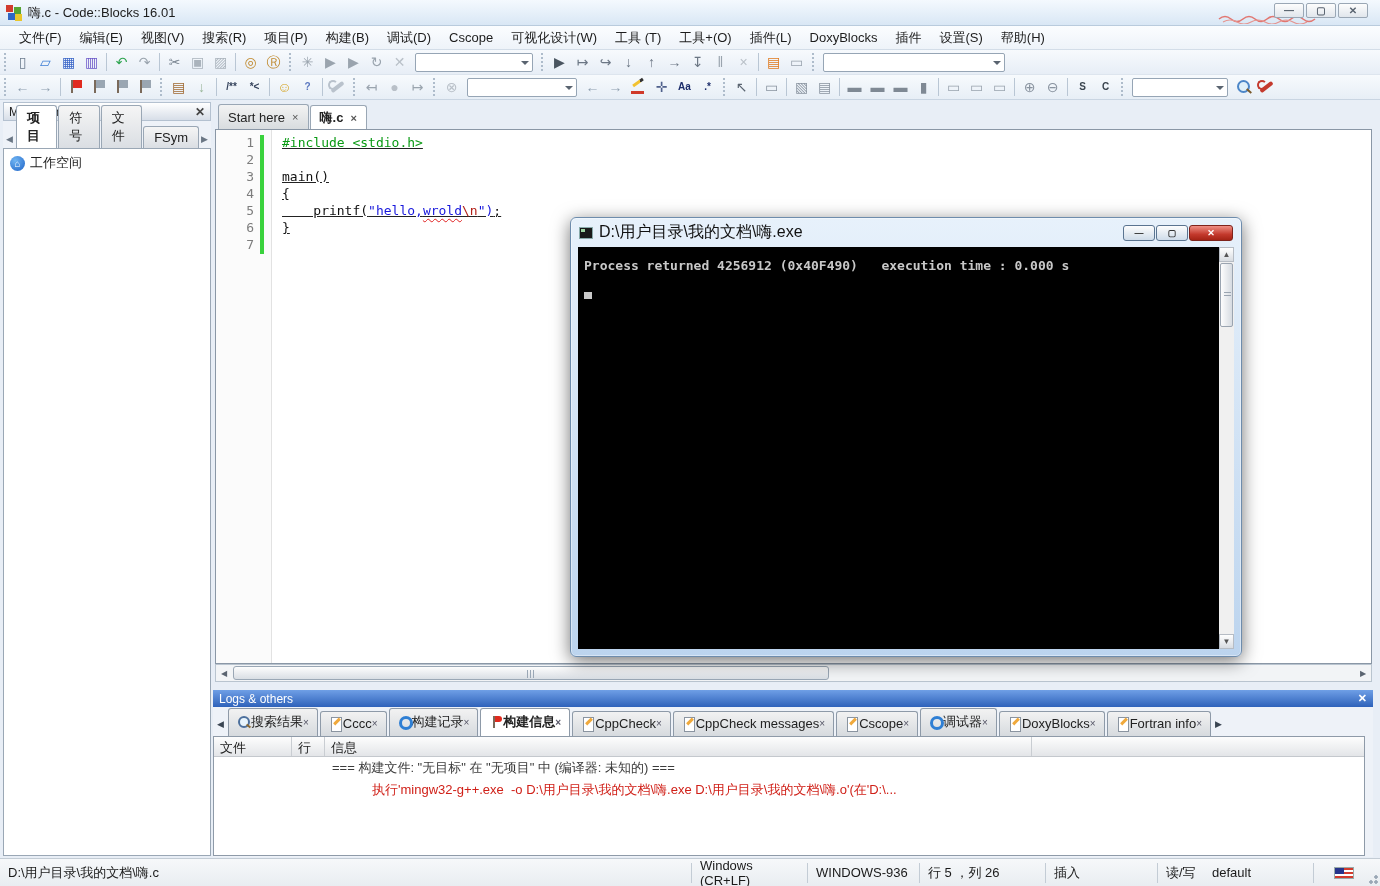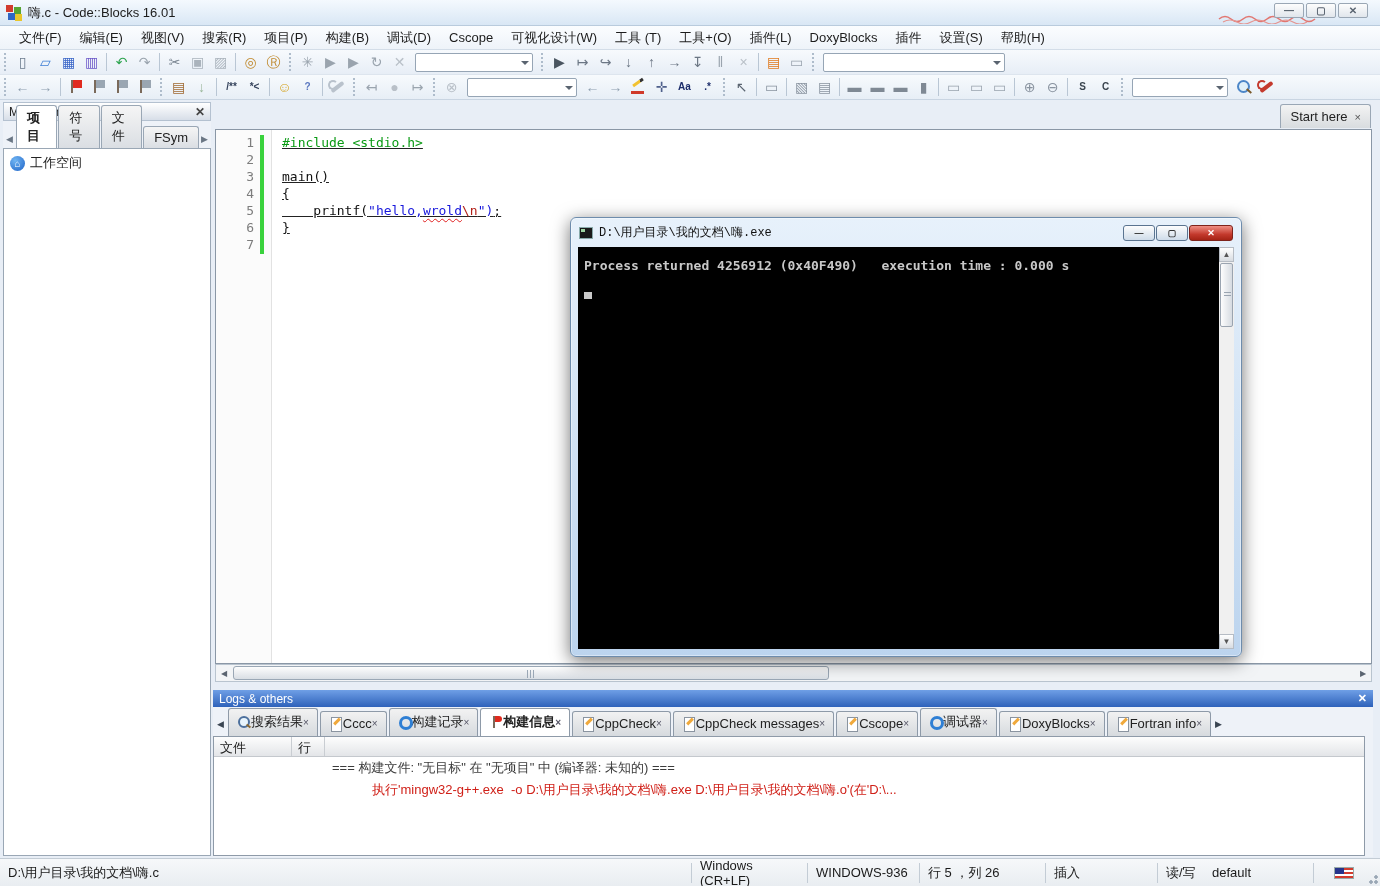--- a/index.html
+++ b/index.html
@@ -65,21 +65,21 @@
     background:linear-gradient(#f5f5f5,#dadee3); margin-right:1px; color:#222; }
   .mtab.active { background:#fff; font-weight:bold; position:relative; top:1px; padding-bottom:4px; }
   .mtab-scroll { font-size:9px; color:#6a7684; padding:0 3px 4px 1px; }
   #mgmt-body { position:absolute; left:0; right:0; top:46px; bottom:0; background:#fff; border:1px solid #9aa7b5; padding:5px 6px; }
   #ws-item { display:flex; align-items:center; gap:5px; }
   #ws-icon { width:15px; height:15px; border-radius:50%; background:radial-gradient(circle at 35% 30%,#6fb4f2,#1f64c8); color:#fff;
     display:flex; align-items:center; justify-content:center; font-size:10px; }
 
   
   #editor { position:absolute; left:215px; top:104px; width:1157px; height:578px; }
-  #editor-tabs { height:25px; display:flex; align-items:flex-end; padding-left:3px;flex-direction:column; }
+  #editor-tabs { height:25px; display:flex; padding-left:3px; }
   .etab { display:flex; align-items:center; gap:7px; padding:4px 9px; border:1px solid #9aa7b5; border-bottom:none;
     border-radius:3px 3px 0 0; background:linear-gradient(#f3f3f3,#d8dcdf); margin-right:1px; font-size:13px; }
   .etab.active { background:#fff; font-weight:bold; position:relative; top:1px; padding-bottom:5px; }
   .etab .closex { font-size:11px; color:#555; }
   #editor-surface { position:absolute; left:0; right:0; top:25px; bottom:18px; background:#fff; border:1px solid #8a97a6; display:flex; }
   #gutter { width:56px; background:#fbfbfb; border-right:1px solid #e2e2e2; padding-top:5px; }
   .gut-row { display:flex; height:17px; }
   .gut-num { width:44px; text-align:right; color:#7d7d7d; font:13px "DejaVu Sans Mono", monospace; padding-right:6px; }
   .gut-bar { width:4px; background:#39d23c; }
   #code { padding:5px 0 0 10px; font:13px "DejaVu Sans Mono", monospace; white-space:pre; }
@@ -98,21 +98,21 @@
   .sb-right { margin-left:auto; }
 
   
   #console { position:absolute; left:570px; top:217px; width:672px; height:440px;
     background:linear-gradient(#e7f1fb,#bcd4ee); border:1px solid #6e8cac; border-radius:6px;
     box-shadow:0 4px 18px rgba(0,0,0,.55), 0 0 0 1px rgba(255,255,255,.4) inset; z-index:50; }
   #console-title { height:29px; display:flex; align-items:center; padding:0 8px; }
   #console-icon { width:14px; height:12px; background:#1a1a1a; border:1px solid #8aa; margin-right:6px;
     position:relative; }
   #console-icon:after { content:""; position:absolute; left:1px; top:1px; width:4px; height:3px; background:#9fd4a2; }
-  #console-title-text { font-size:12px; color:#111;font-family:Liberation Mono, monospace; }
+  #console-title-text { font-size:16px; color:#111; }
   #console-btns { margin-left:auto; display:flex; }
   .cbtn { width:32px; height:16px; border:1px solid #5a7490; border-radius:3px; margin-left:1px;
     background:linear-gradient(#fdfdfd,#cfdce9); display:flex; align-items:center; justify-content:center;
     font-size:9px; color:#333; font-weight:bold; }
   .cbtn.close { width:44px; background:linear-gradient(#f09086,#c3392c 60%,#a42315); color:#fff; border-color:#7e241c; }
   #console-body { position:absolute; left:7px; right:7px; top:29px; bottom:7px; background:#000; display:flex; }
   #console-text { flex:1; padding:10px 6px; font:bold 13px "DejaVu Sans Mono", monospace; color:#c8c8c8; white-space:pre; line-height:17px; }
   #console-cursor { display:inline-block; width:8px; height:7px; background:#c8c8c8; margin-top:18px; }
   #console-scroll { width:15px; background:#f0f0f0; display:flex; flex-direction:column; align-items:center; }
   .csb { width:15px; height:15px; font-size:8px; color:#555; display:flex; align-items:center; justify-content:center; background:linear-gradient(#fefefe,#d8dce1); border:1px solid #b6bcc4; }
@@ -456,20 +456,21 @@
         <span class="lic lic-file"></span>
         <span>Fortran info</span>
         <span class="closex">×</span>
       </div>
       <span class="ltab-scroll">▶</span>
     </div>
   <div id="logs-table">
     <div id="logs-header">
         <div class="lh-cell lh-file">文件</div>
         <div class="lh-cell lh-line">行</div>
+        <div class="lh-cell lh-msg">信息</div>
       </div>
     <div id="logs-rows">
         <div class="log-row">
           <span class="lr-file"></span>
           <span class="lr-line"></span>
           <span class="lr-msg" style="color: rgb(60, 60, 60);">=== 构建文件: "无目标" 在 "无项目" 中 (编译器: 未知的) ===</span>
         </div>
         <div class="log-row">
           <span class="lr-file"></span>
           <span class="lr-line"></span>

